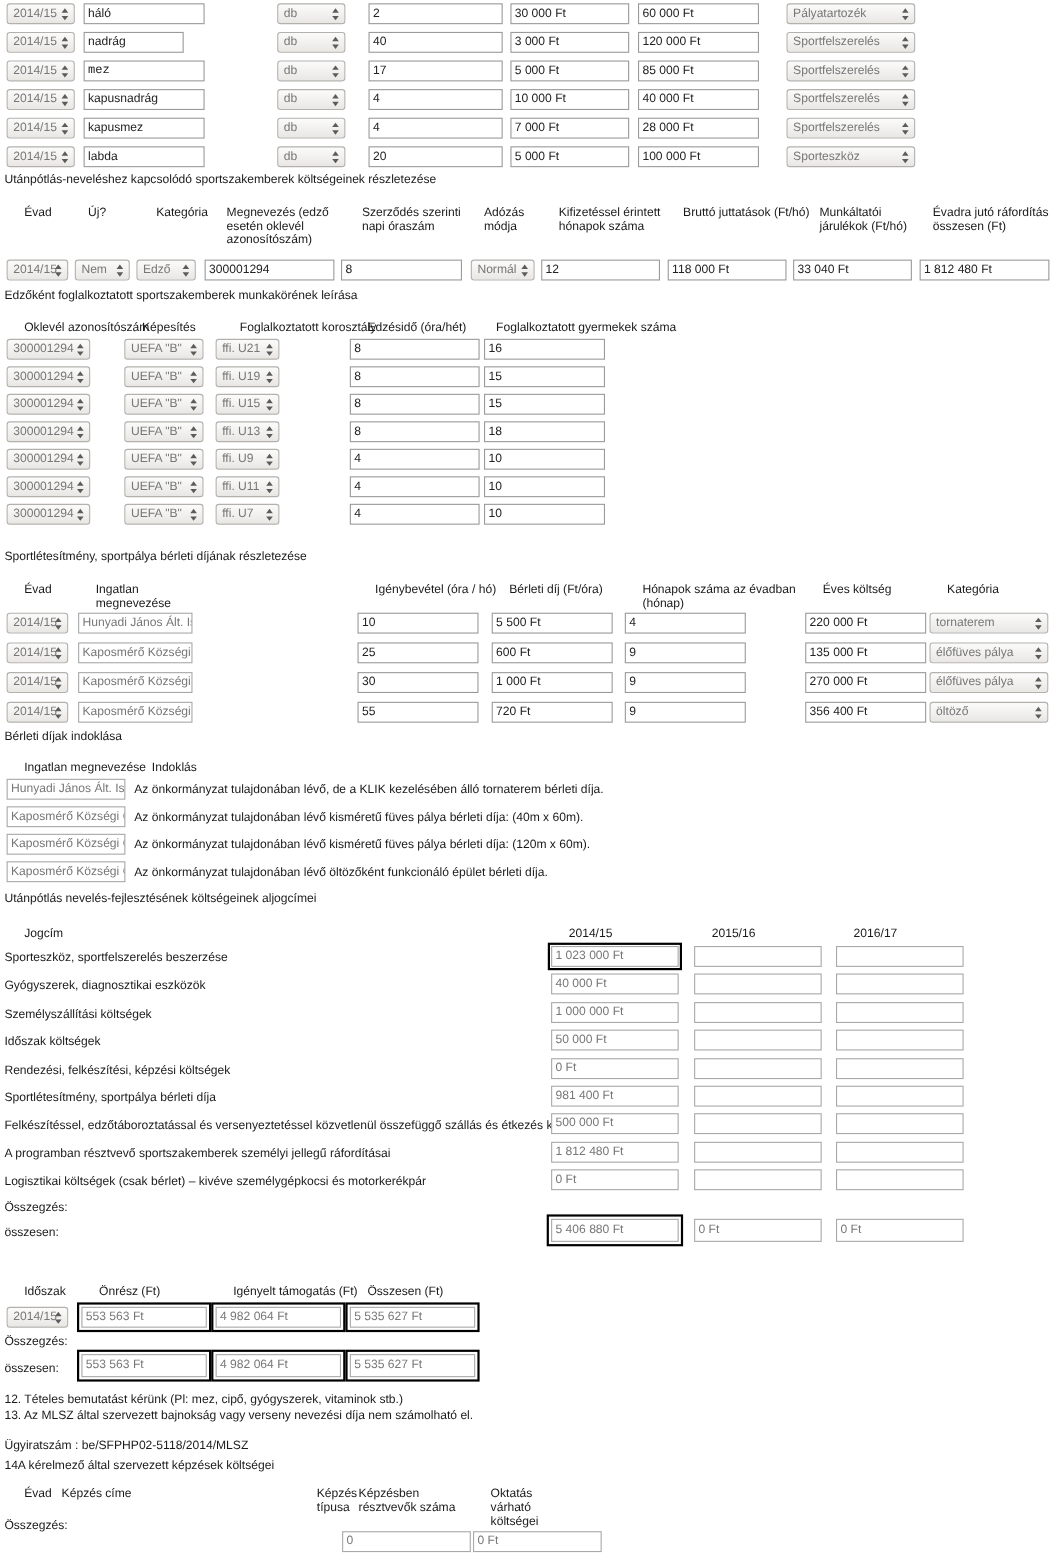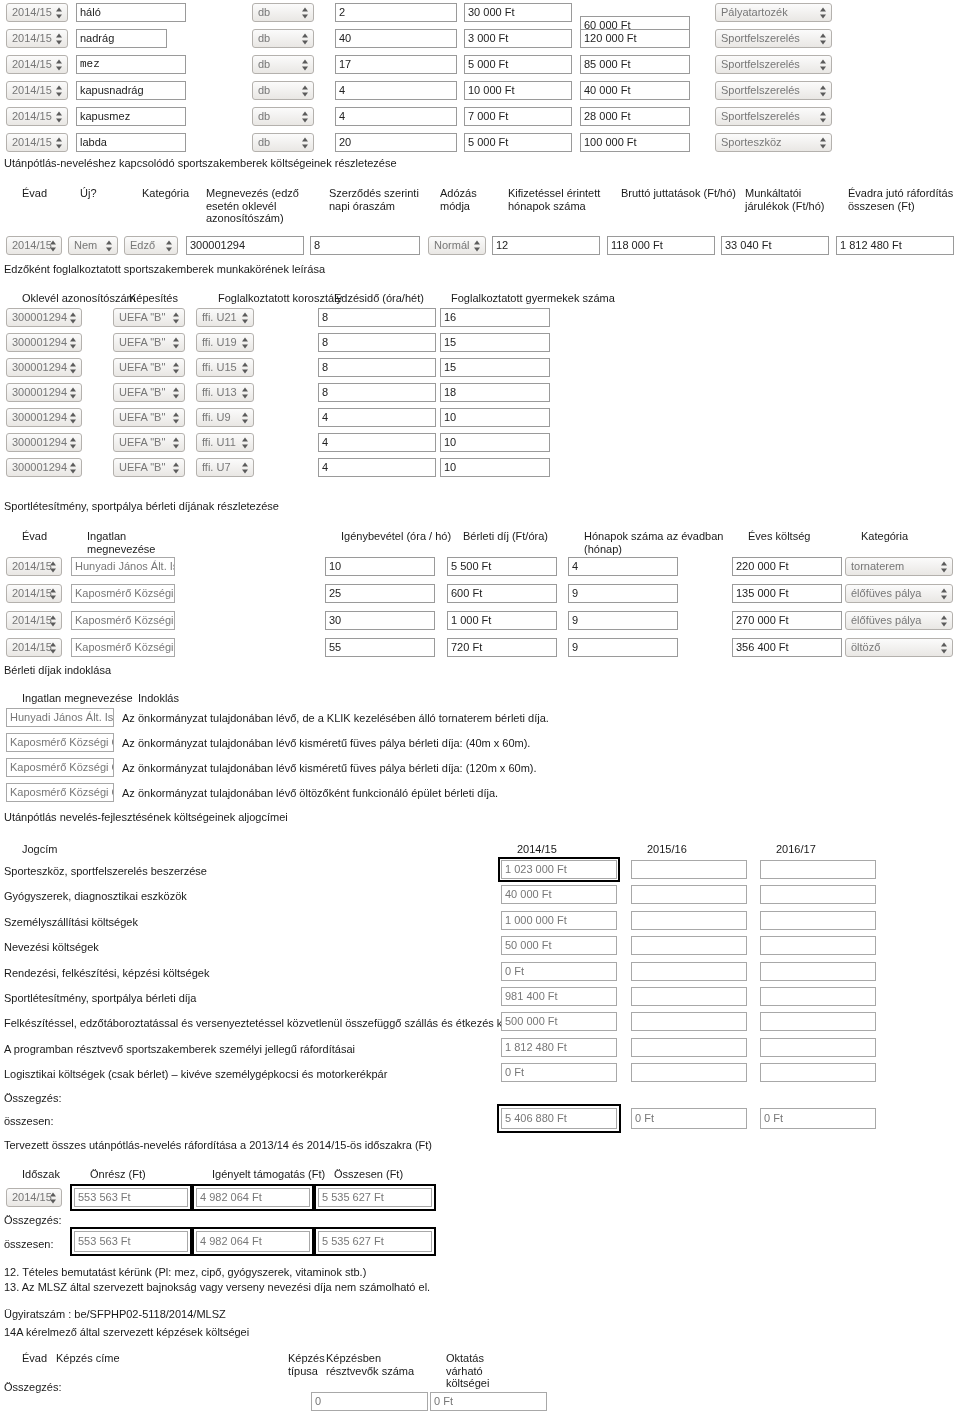--- a/index.html
+++ b/index.html
@@ -85,21 +85,21 @@
 <body>
 
 <div class="page">
 
   <div id="equipment-rows">
       <div class="ctl sel" style="position:absolute;left:6px;top:3px;width:62px;"><span>2014/15</span><span class="arrows"></span></div>
       <div class="ctl inp" style="position:absolute;left:76px;top:3px;width:110px;">háló</div>
       <div class="ctl sel" style="position:absolute;left:252px;top:3px;width:62px;"><span>db</span><span class="arrows"></span></div>
       <div class="ctl inp" style="position:absolute;left:335px;top:3px;width:122px;">2</div>
       <div class="ctl inp" style="position:absolute;left:464px;top:3px;width:108px;">30 000 Ft</div>
-      <div class="ctl inp" style="position:absolute;left:580px;top:16px;width:110px;text-decoration:underline;">60 000  Ft</div>
+      <div class="ctl inp" style="position:absolute;left:580px;top:3px;width:110px;">60 000  Ft</div>
       <div class="ctl sel" style="position:absolute;left:715px;top:3px;width:117px;"><span>Pályatartozék</span><span class="arrows"></span></div>
       <div class="ctl sel" style="position:absolute;left:6px;top:29px;width:62px;"><span>2014/15</span><span class="arrows"></span></div>
       <div class="ctl inp" style="position:absolute;left:76px;top:29px;width:91px;">nadrág</div>
       <div class="ctl sel" style="position:absolute;left:252px;top:29px;width:62px;"><span>db</span><span class="arrows"></span></div>
       <div class="ctl inp" style="position:absolute;left:335px;top:29px;width:122px;">40</div>
       <div class="ctl inp" style="position:absolute;left:464px;top:29px;width:108px;">3 000 Ft</div>
       <div class="ctl inp" style="position:absolute;left:580px;top:29px;width:110px;">120 000  Ft</div>
       <div class="ctl sel" style="position:absolute;left:715px;top:29px;width:117px;"><span>Sportfelszerelés</span><span class="arrows"></span></div>
       <div class="ctl sel" style="position:absolute;left:6px;top:55px;width:62px;"><span>2014/15</span><span class="arrows"></span></div>
       <div class="ctl inp" style="position:absolute;left:76px;top:55px;width:110px;font-family:Liberation Mono, monospace;">mez</div>
@@ -273,21 +273,21 @@
       <div class="ctl inp-dis" style="position:absolute;left:631px;top:860px;width:116px;"></div>
       <div class="ctl inp-dis" style="position:absolute;left:760px;top:860px;width:116px;"></div>
       <div class="lbl" style="left:4px;top:890.4px;">Gyógyszerek, diagnosztikai eszközök</div>
       <div class="ctl inp-dis" style="position:absolute;left:501px;top:885.4px;width:116px;">40 000  Ft</div>
       <div class="ctl inp-dis" style="position:absolute;left:631px;top:885.4px;width:116px;"></div>
       <div class="ctl inp-dis" style="position:absolute;left:760px;top:885.4px;width:116px;"></div>
       <div class="lbl" style="left:4px;top:915.8px;">Személyszállítási költségek</div>
       <div class="ctl inp-dis" style="position:absolute;left:501px;top:910.8px;width:116px;">1 000 000 Ft</div>
       <div class="ctl inp-dis" style="position:absolute;left:631px;top:910.8px;width:116px;"></div>
       <div class="ctl inp-dis" style="position:absolute;left:760px;top:910.8px;width:116px;"></div>
-      <div class="lbl" style="left:4px;top:941.2px;">Nevezési költségek</div>
+      <div class="lbl" style="left:4px;top:941.2px;">Időszak költségek</div>
       <div class="ctl inp-dis" style="position:absolute;left:501px;top:936.2px;width:116px;">50 000 Ft</div>
       <div class="ctl inp-dis" style="position:absolute;left:631px;top:936.2px;width:116px;"></div>
       <div class="ctl inp-dis" style="position:absolute;left:760px;top:936.2px;width:116px;"></div>
       <div class="lbl" style="left:4px;top:966.6px;">Rendezési, felkészítési, képzési költségek</div>
       <div class="ctl inp-dis" style="position:absolute;left:501px;top:961.6px;width:116px;">0 Ft</div>
       <div class="ctl inp-dis" style="position:absolute;left:631px;top:961.6px;width:116px;"></div>
       <div class="ctl inp-dis" style="position:absolute;left:760px;top:961.6px;width:116px;"></div>
       <div class="lbl" style="left:4px;top:992px;">Sportlétesítmény, sportpálya bérleti díja</div>
       <div class="ctl inp-dis" style="position:absolute;left:501px;top:987px;width:116px;">981 400  Ft</div>
       <div class="ctl inp-dis" style="position:absolute;left:631px;top:987px;width:116px;"></div>
@@ -305,21 +305,20 @@
       <div class="ctl inp-dis" style="position:absolute;left:631px;top:1063.2px;width:116px;"></div>
       <div class="ctl inp-dis" style="position:absolute;left:760px;top:1063.2px;width:116px;"></div>
     </div>
 
   <div class="lbl" style="left:4px;top:1092px;">Összegzés:</div>
   <div class="lbl" style="left:4px;top:1115px;">összesen:</div>
   <div class="inp-dis ctl sum-ring" style="position:absolute;left:501px;top:1108px;width:116px;height:21px;line-height:19px;">5 406 880 Ft</div>
   <div class="inp-dis ctl" style="position:absolute;left:631px;top:1108px;width:116px;height:21px;line-height:19px;">0 Ft</div>
   <div class="inp-dis ctl" style="position:absolute;left:760px;top:1108px;width:116px;height:21px;line-height:19px;">0 Ft</div>
 
-  <div class="sect" style="left:4px;top:1139px;">Tervezett összes utánpótlás-nevelés ráfordítása a 2013/14 és 2014/15-ös időszakra (Ft)</div>
 
   <div class="hdr" style="left:6px;top:1168px;">Időszak</div>
   <div class="hdr" style="left:74px;top:1168px;">Önrész (Ft)</div>
   <div class="hdr" style="left:196px;top:1168px;text-align:right;">Igényelt támogatás (Ft)</div>
   <div class="hdr" style="left:318px;top:1168px;">Összesen (Ft)</div>
 
   <div id="planned-rows">
       <div class="ctl sel" style="position:absolute;left:6px;top:1188px;width:56px;"><span>2014/15</span><span class="arrows"></span></div>
       <div class="ctl inp-dis sum-ring" style="position:absolute;left:74px;top:1188px;width:114px;">553 563 Ft</div>
       <div class="ctl inp-dis sum-ring" style="position:absolute;left:196px;top:1188px;width:114px;">4 982 064 Ft</div>

